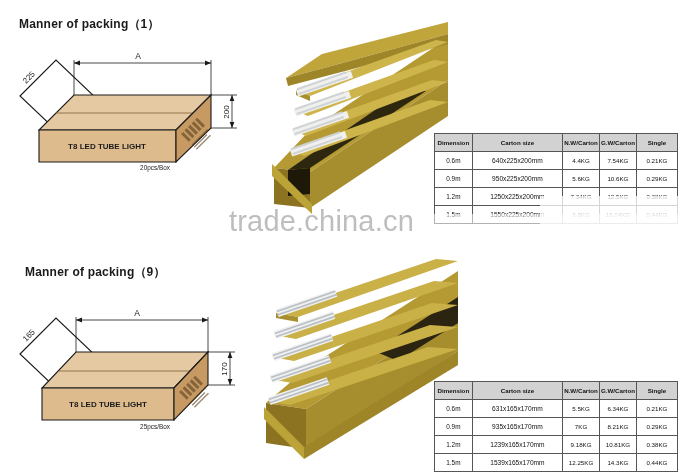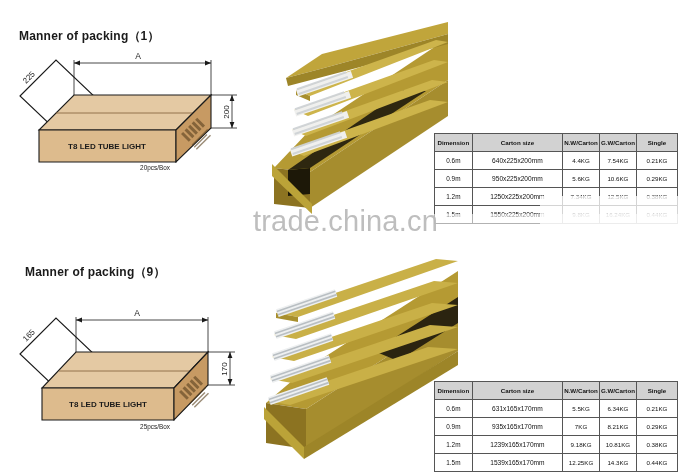--- a/index.html
+++ b/index.html
@@ -52,32 +52,31 @@
   .col-gw{width:37px;}
   .col-single{width:42px;}
 
   
   .watermark{
     position:absolute;left:229px;top:205px;
     font-size:29px;color:#b9b9b9;
     font-family:"Liberation Sans",sans-serif;
     letter-spacing:.2px;white-space:nowrap;
     opacity:.92;
-    margin-left:24px;
   }
   
   .wash{
     position:absolute;background:rgba(255,255,255,.55);
     pointer-events:none;
   }
 </style>
 </head>
 <body>
 
-<div class="sec-title" style="left:19px;top:28px;">Manner of packing（1）</div>
+<div class="sec-title" style="left:19px;top:16px;">Manner of packing（1）</div>
 
 <div class="boxwrap" style="left:8px;top:38px;width:245px;height:135px;">
   <svg width="245" height="135" viewBox="0 0 245 135">
 
     <g>
       <polygon points="12,58 48,22 88,60 52,96" fill="#ffffff" stroke="#1a1a1a" stroke-width="1.1"></polygon>
     </g>
 
     <text class="dimtxt" x="18" y="46" font-size="8" transform="rotate(-45 18 46)">225</text>
 

